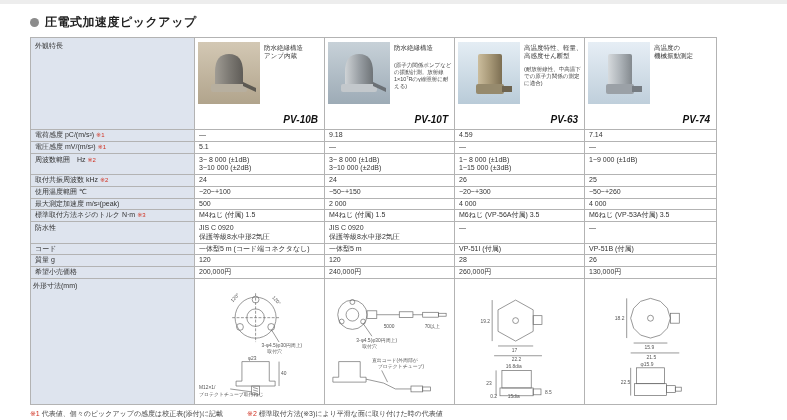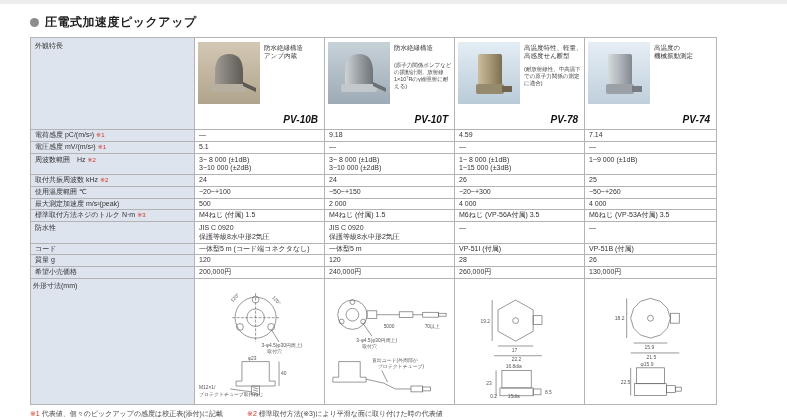--- a/index.html
+++ b/index.html
@@ -119,21 +119,21 @@
                 </linearGradient>
           </defs>
           <rect x="0" y="0" width="62" height="62" fill="url(#bg63)" stroke="none"></rect>
           <rect x="20" y="12" width="24" height="32" rx="2" fill="url(#cyl63)" stroke="none"></rect>
           <rect x="18" y="42" width="28" height="10" rx="2" fill="#968a6d" stroke="none"></rect>
           <rect x="44" y="44" width="10" height="6" fill="#6e6450" stroke="none"></rect>
         </svg>
         <div class="feat">高温度特性、軽量、
 高感度せん断型</div>
         <div class="featnote lower" style="top:28px">(耐放射線性、中高温下での原子力関係の測定に適合)</div>
-        <div class="model">PV-78</div>
+        <div class="model">PV-63</div>
       </td>
 
       <td class="prod">
         <svg class="photo" width="62" height="62" viewBox="0 0 62 62">
           <defs>
             <linearGradient id="bg65" x1="0" y1="0" x2="0" y2="1">
                   <stop offset="0" stop-color="#e6eef5"></stop>
                   <stop offset="1" stop-color="#bfcfdb"></stop>
                 </linearGradient>
             <linearGradient id="cyl65" x1="0" y1="0" x2="1" y2="0">

